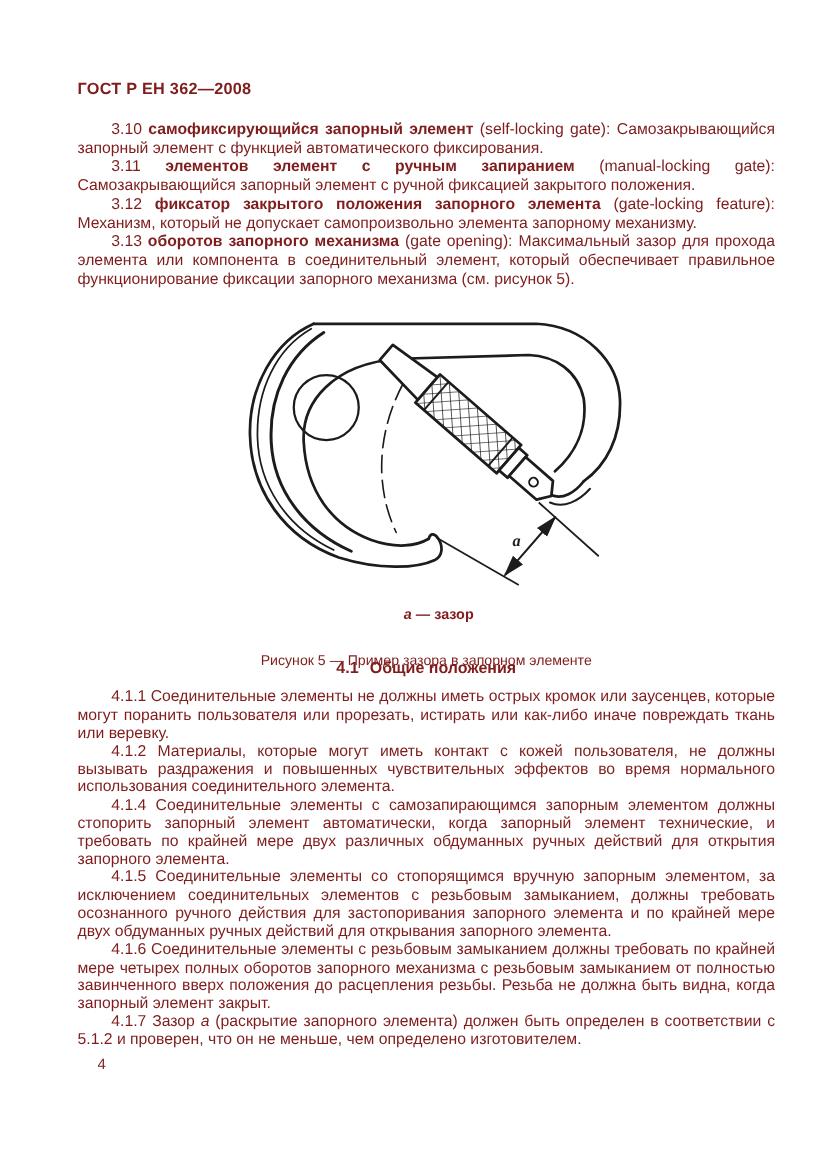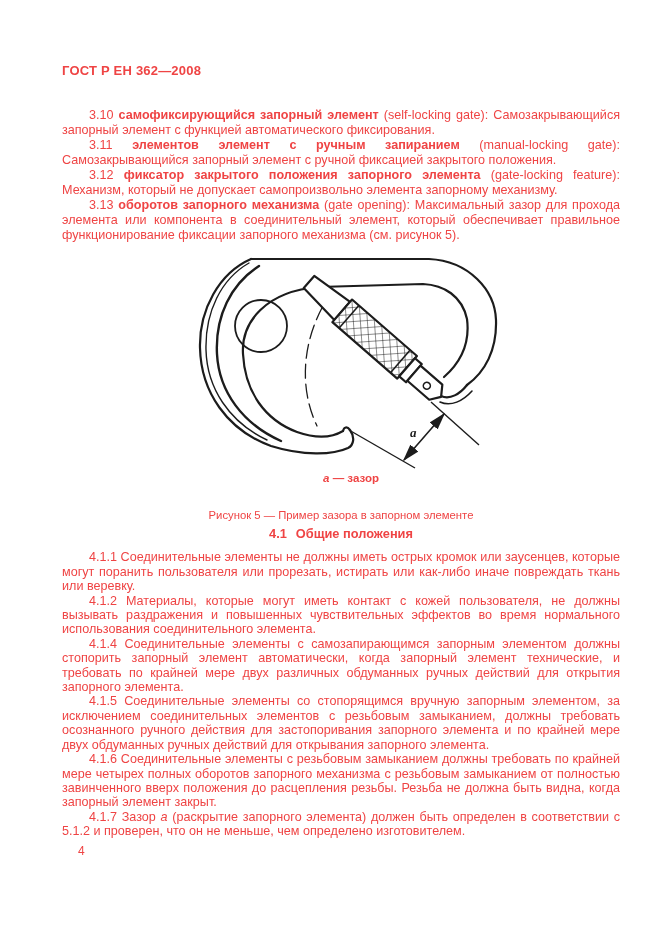--- a/index.html
+++ b/index.html
@@ -1,47 +1,47 @@
 <!DOCTYPE html>
 <html lang="ru"><head>
 <meta charset="utf-8">
 <style>
   html,body{margin:0;padding:0;background:#e8e8e8;}
   .page{
     position:relative;
     width:661px;height:936px;
     background:#ffffff;
     font-family:"Liberation Sans", sans-serif;
-    color:#ef4444;
+    color:#7f1d1d;
     overflow:hidden;
     margin:0 auto;
     text-decoration:underline;
   }
   .running-header{
     position:absolute;left:62px;top:63px;
     font-size:13px;font-weight:bold;letter-spacing:.2px;
   }
   .terms{
-    position:absolute;left:62px;top:108px;width:558px;
+    position:absolute;left:62px;top:96px;width:558px;
     font-size:12.6px;line-height:15px;text-align:justify;
   }
   .para{margin:0;text-indent:27px;}
   .para .pnum{white-space:pre;}
   .note{
     margin:4px 0 2px;text-indent:27px;
     font-size:11.2px;line-height:14.5px;text-align:justify;
   }
   .note-label{letter-spacing:2.5px;}
   .figure-wrap{
     position:absolute;left:62px;top:252px;width:558px;
     text-align:center;
   }
   .figure-wrap svg{display:block;margin:0 auto;transform:translateX(10px);}
   .fig-legend{
-    margin-top:2px;
+    margin-top:16px;
     font-size:11.5px;font-weight:bold;
     transform:translateX(10px);
   }
   .fig-caption{
     margin-top:25px;
     font-size:11.3px;
   }
   .sec4{
     position:absolute;left:62px;top:527px;width:558px;
     font-size:12.6px;line-height:14.4px;text-align:justify;

